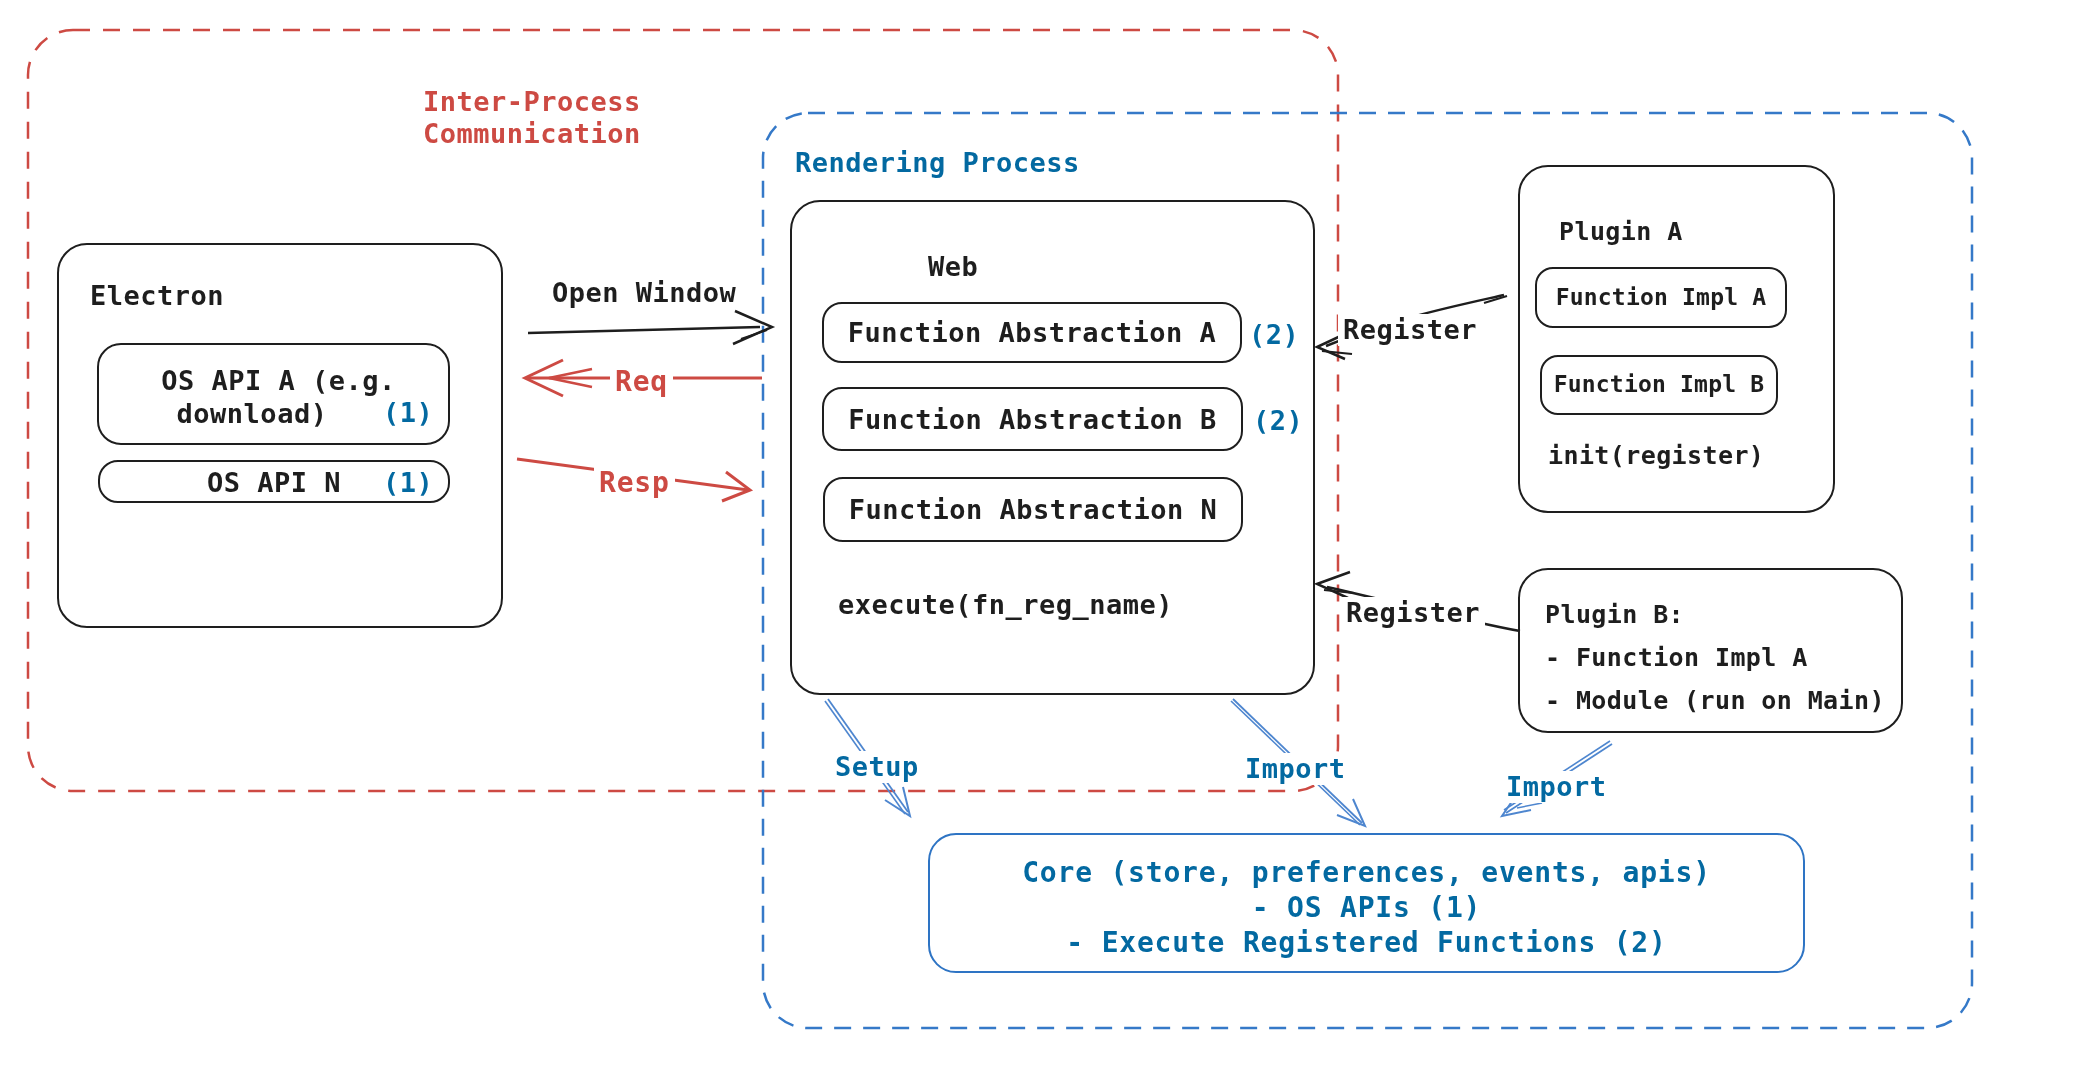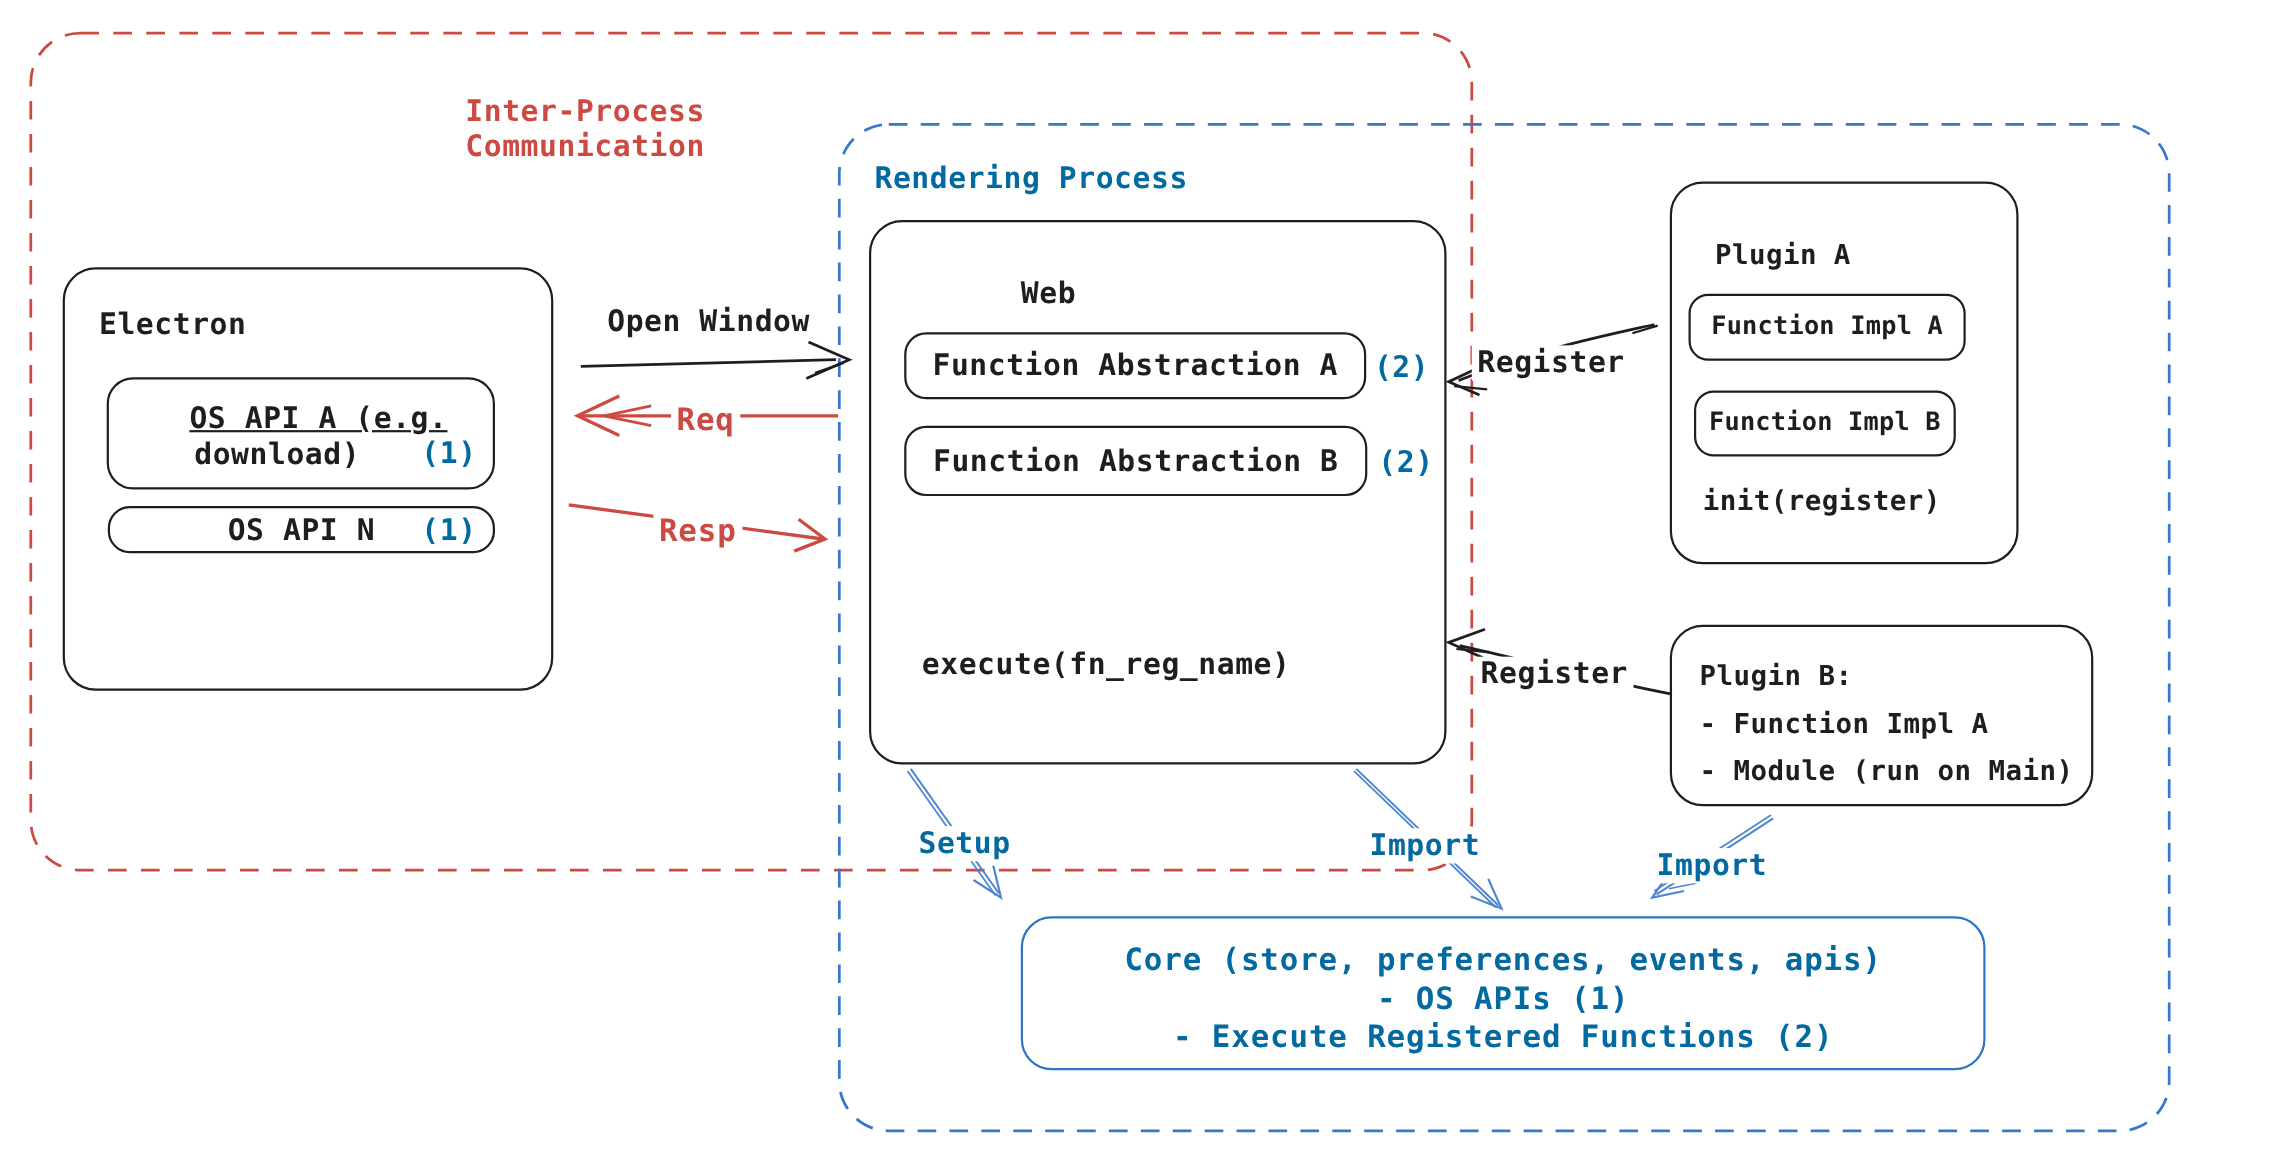--- a/index.html
+++ b/index.html
@@ -86,41 +86,44 @@
   <div class="lbl f27 red" style="left:423px;top:86px;">
     <div>Inter-Process</div>
     <div>Communication</div>
   </div>
   <div class="lbl f27 blue" style="left:795px;top:147px;">Rendering Process</div>
 
   <div class="box" style="left:57px;top:243px;width:446px;height:385px;"></div>
   <div class="lbl f27" style="left:90px;top:280px;">Electron</div>
 
   <div class="box thin" style="left:97px;top:343px;width:353px;height:102px;border-radius:24px;"></div>
-  <div class="boxtext" style="left:97px;top:365px;width:385px;text-decoration:underline;">OS API A (e.g.</div>
+  <div class="boxtext" style="left:86px;top:365px;width:385px;">OS API A (e.g.</div>
   <div class="boxtext" style="left:97px;top:398px;width:310px;">download)</div>
   <div class="lbl f27 blue" style="left:383px;top:397px;">(1)</div>
 
   <div class="box thin" style="left:98px;top:460px;width:352px;height:43px;"></div>
   <div class="boxtext" style="left:98px;top:467px;width:352px;">OS API N</div>
   <div class="lbl f27 blue" style="left:383px;top:467px;">(1)</div>
 
   <div class="box" style="left:790px;top:200px;width:525px;height:495px;"></div>
   <div class="lbl f27" style="left:928px;top:251px;">Web</div>
 
   <div class="box thin center" style="left:822px;top:302px;width:420px;height:61px;">
     <span class="boxtext" style="position:static;">Function Abstraction A</span>
   </div>
   <div class="lbl f27 blue" style="left:1249px;top:319px;">(2)</div>
 
   <div class="box thin center" style="left:822px;top:387px;width:421px;height:64px;">
     <span class="boxtext" style="position:static;">Function Abstraction B</span>
   </div>
   <div class="lbl f27 blue" style="left:1253px;top:405px;">(2)</div>
 
+  <div class="box thin center" style="left:823px;top:477px;width:420px;height:65px;">
+    <span class="boxtext" style="position:static;">Function Abstraction N</span>
+  </div>
 
   <div class="lbl f27" style="left:838px;top:589px;text-align:center;">execute(fn_reg_name)</div>
 
   <div class="box" style="left:1518px;top:165px;width:317px;height:348px;"></div>
   <div class="lbl f25" style="left:1547px;top:217px;margin-left:12px;">Plugin A</div>
 
   <div class="box thin center" style="left:1535px;top:267px;width:252px;height:61px;border-radius:18px;">
     <span class="lbl f23" style="position:static;">Function Impl A</span>
   </div>
   <div class="box thin center" style="left:1540px;top:355px;width:238px;height:60px;border-radius:18px;">

